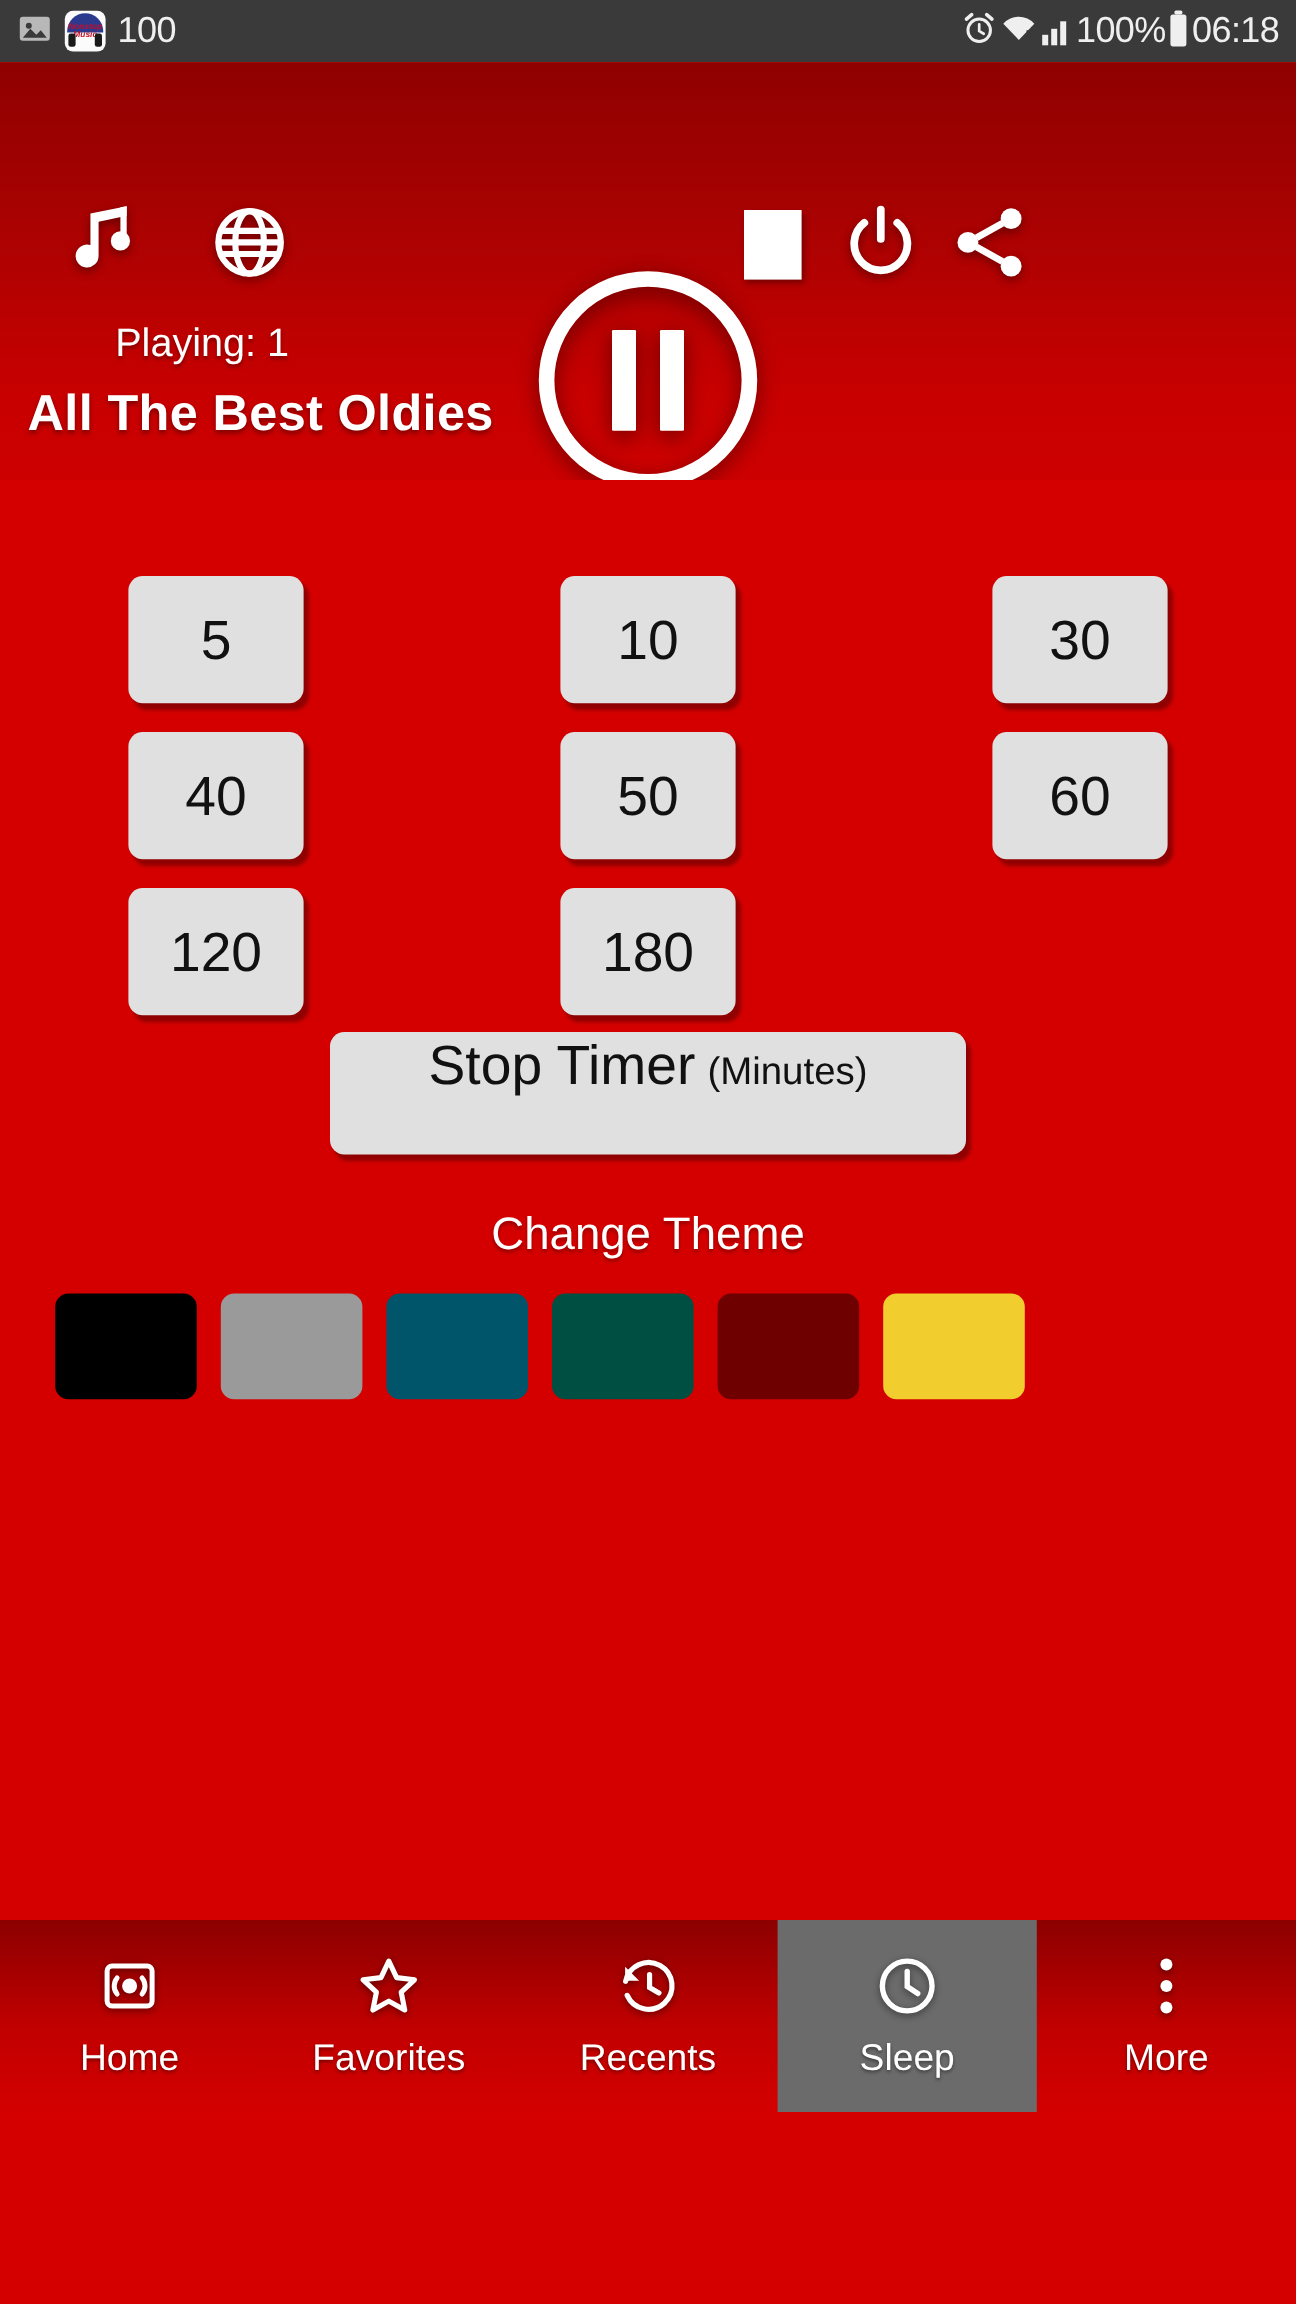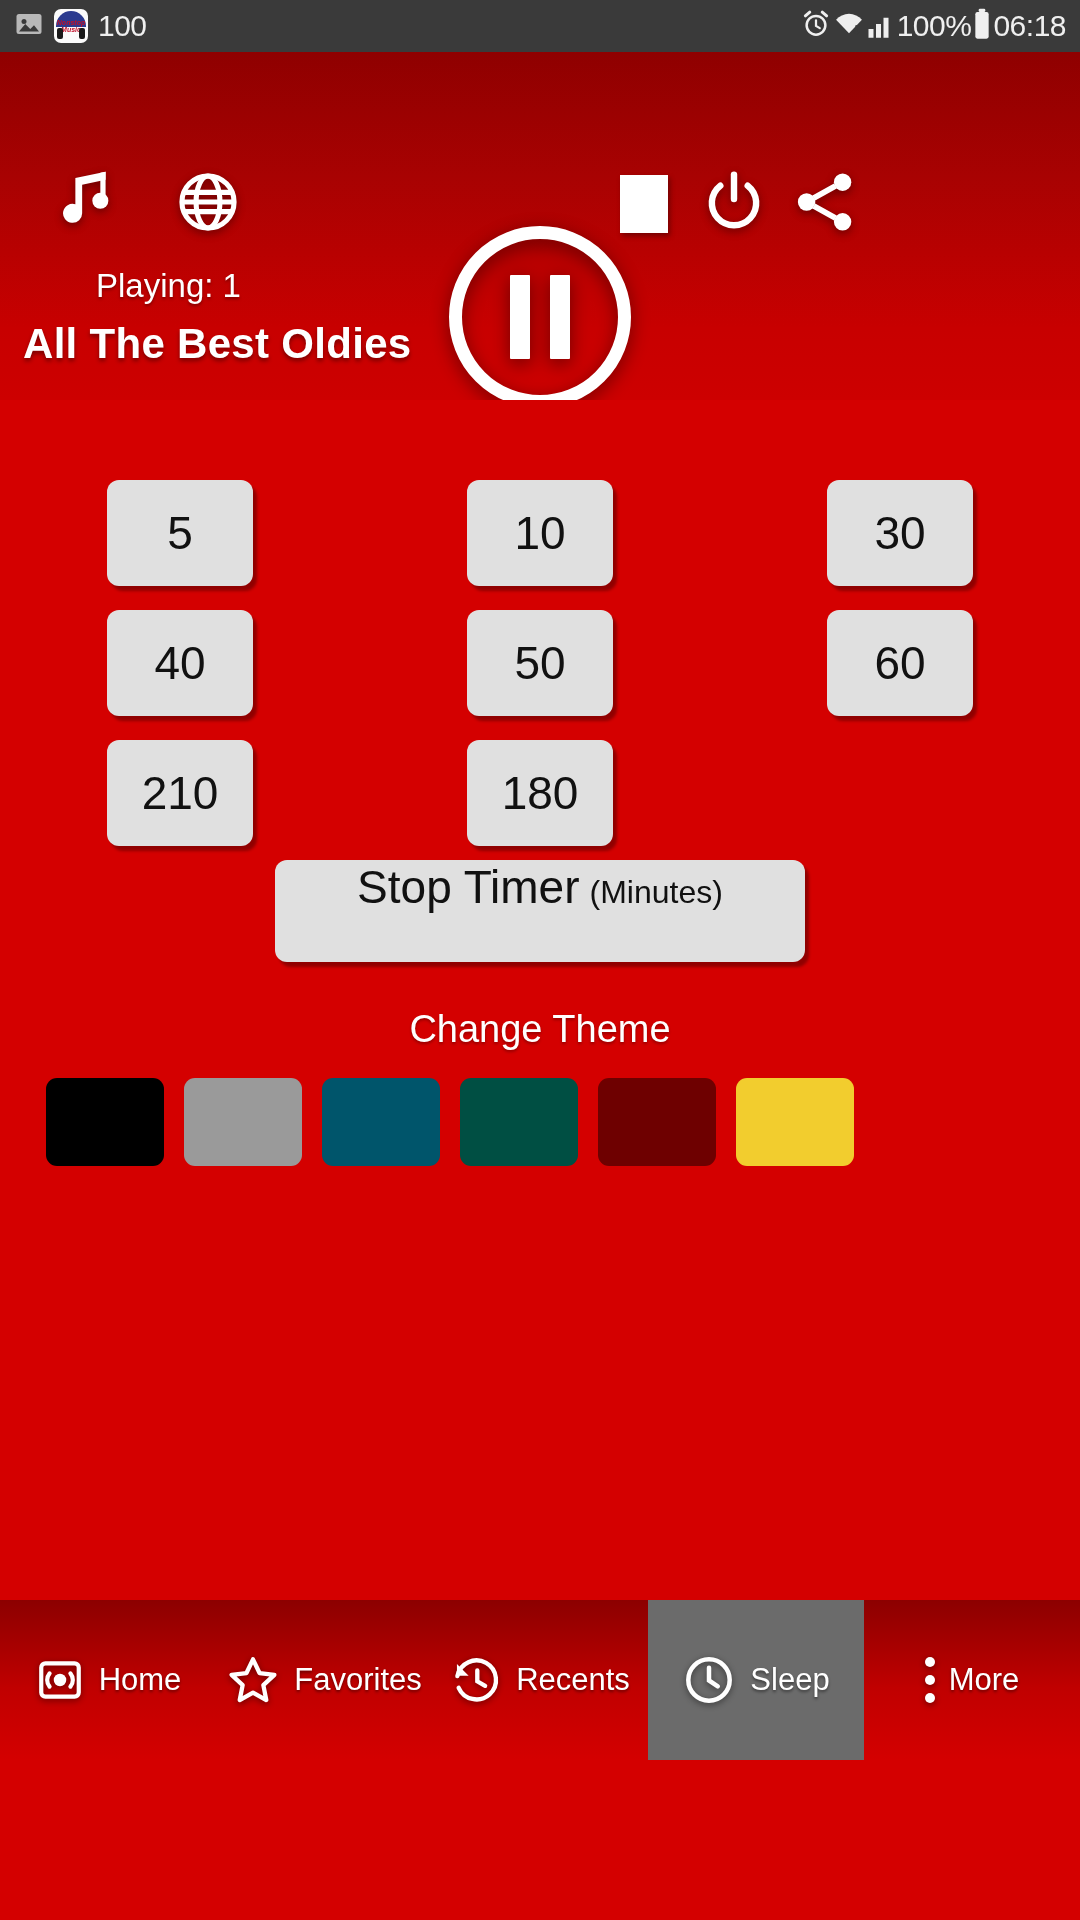--- a/index.html
+++ b/index.html
@@ -132,21 +132,21 @@
   }
 
   
   #bottom-nav{
     position:absolute; bottom:0; left:0;
     width:1080px; height:160px;
     background:linear-gradient(180deg,#8c0000 0%,#c00000 55%,#d40000 100%);
     display:flex;
   }
   .nav-item{
-    flex:1; display:flex; 
+    flex:1; display:flex; flex-direction:column;
     align-items:center; justify-content:center; gap:14px;
     cursor:pointer; position:relative;
   }
   .nav-item.selected{ background:#6b6b6b; }
   .nav-label{
     font-size:31px; color:#ffffff;
     text-shadow:0 2px 3px rgba(0,0,0,.45);
   }
   .nav-ico{ height:56px; display:flex; align-items:center; justify-content:center;
             filter:drop-shadow(0 2px 3px rgba(0,0,0,.45)); }
@@ -267,21 +267,21 @@
 
 <div id="main">
 
   <div id="timer-grid">
     <div class="timer-btn">5</div>
     <div class="timer-btn">10</div>
     <div class="timer-btn">30</div>
     <div class="timer-btn">40</div>
     <div class="timer-btn">50</div>
     <div class="timer-btn">60</div>
-    <div class="timer-btn">210</div>
+    <div class="timer-btn">120</div>
     <div class="timer-btn">180</div>
   </div>
 
   <div id="stop-timer-btn">
     <span id="stop-timer-main">Stop Timer</span>
     <span id="stop-timer-sub">(Minutes)</span>
   </div>
 
   <div id="change-theme-label">Change Theme</div>
 

